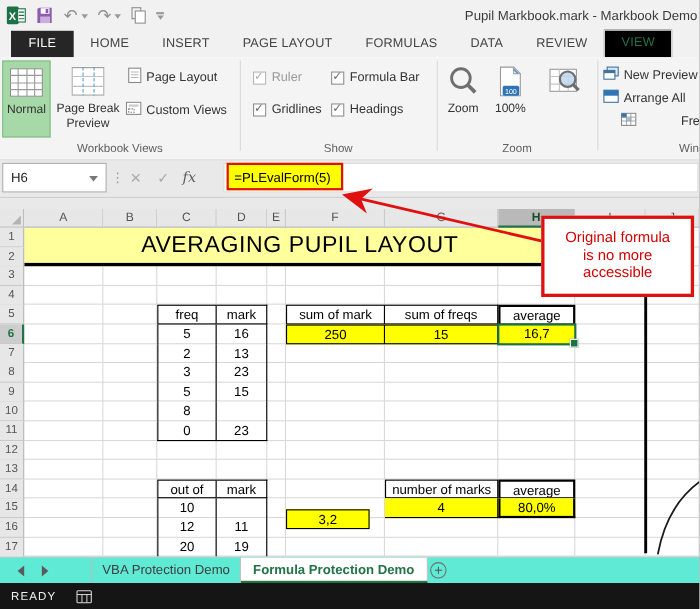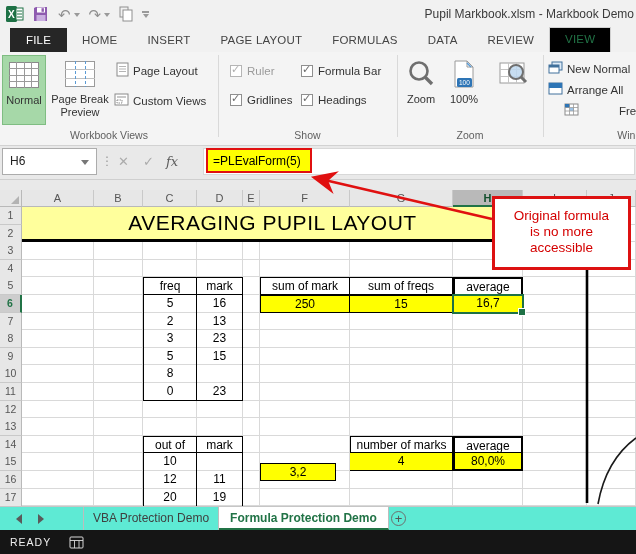--- a/index.html
+++ b/index.html
@@ -105,21 +105,21 @@
         <svg width="14" height="16">
             <rect x="1" y="1" width="8" height="10" fill="#F1F1F1" stroke="#8f8f8f"></rect>
             <rect x="4" y="4" width="9" height="11" fill="#fff" stroke="#8f8f8f"></rect>
           </svg>
       </span>
       <span class="qbtn" style="flex-direction:column;">
         <span style="width:7px;height:2px;background:#9a9a9a;margin-bottom:1px;"></span>
         <span class="qcaret" style="margin:0;"></span>
       </span>
     </div>
-    <div class="wintitle">Pupil Markbook.xlsm - Markbook Demo</div>
+    <div class="wintitle">Pupil Markbook.mark - Markbook Demo</div>
   </div>
 
   <div class="tabrow" id="tabrow">
       <div class="rtab file">FILE</div>
       <div class="rtab">HOME</div>
       <div class="rtab">INSERT</div>
       <div class="rtab">PAGE LAYOUT</div>
       <div class="rtab">FORMULAS</div>
       <div class="rtab">DATA</div>
       <div class="rtab">REVIEW</div>
@@ -231,21 +231,21 @@
     <div class="gdiv" style="left:543px;"></div>
 
     <div class="smallbtn" style="left:548px;top:8px;">
       <span>
         <svg width="15" height="13">
             <rect x="4" y="1" width="10" height="8" fill="#DEEBF7" stroke="#41719C"></rect>
             <rect x="1" y="4" width="10" height="8" fill="#fff" stroke="#41719C"></rect>
             <rect x="1" y="4" width="10" height="2.5" fill="#41719C"></rect>
           </svg>
       </span>
-      <span class="sl">New Normal</span>
+      <span class="sl">New Preview</span>
     </div>
     <div class="smallbtn" style="left:548px;top:29px;">
       <span>
         <svg width="15" height="13">
             <rect x="1" y="1" width="13" height="11" fill="#fff" stroke="#41719C"></rect>
             <rect x="1" y="1" width="13" height="5" fill="#2E75B6"></rect>
           </svg>
       </span>
       <span class="sl">Arrange All</span>
     </div>

